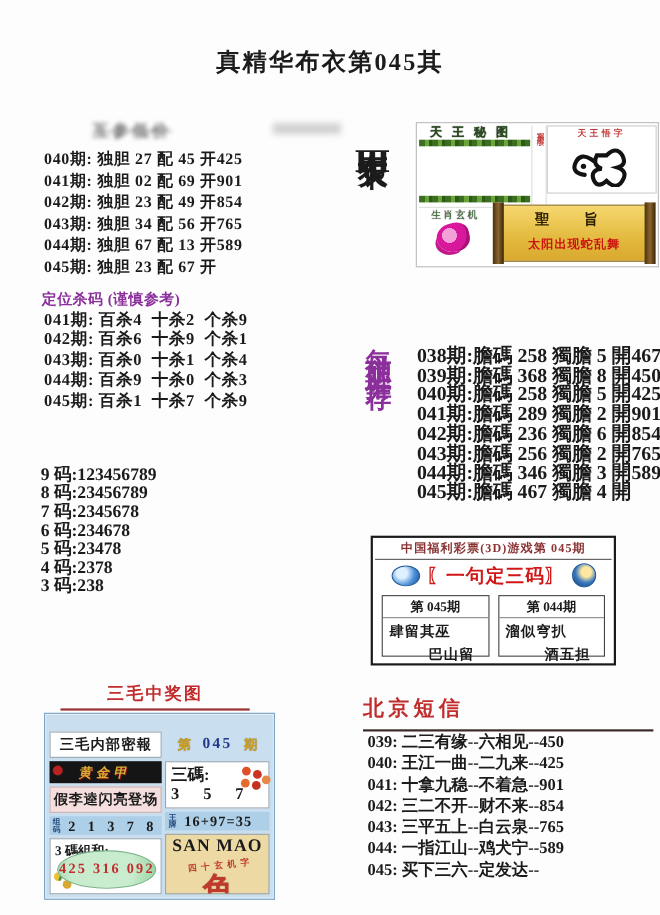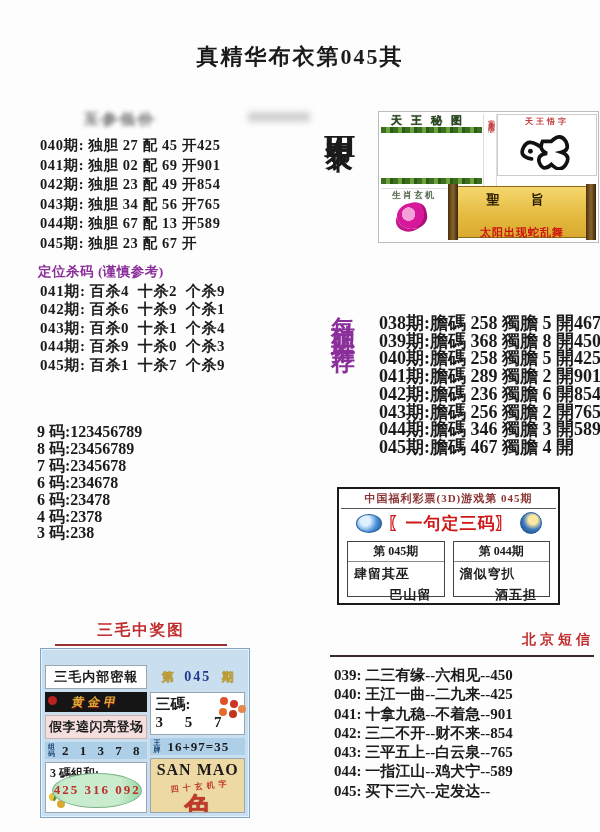--- a/index.html
+++ b/index.html
@@ -98,42 +98,42 @@
   .pic .bl-head{text-align:center;color:#2e7d32;font-size:9px;font-weight:400;letter-spacing:2px;text-shadow:0 0 1px #7a1d5a;}
   .pic .flower-p{position:absolute;left:16px;top:14px;width:30px;height:26px;border-radius:55% 45% 50% 60%;
       background:radial-gradient(circle at 40% 40%,#f3a0d8 0 28%,#d8189a 29% 65%,#a90f7a 66% 100%);
       transform:rotate(-12deg);box-shadow:-4px 4px 0 -2px #c2188a;}
   .scroll{position:absolute;left:70px;top:74px;width:146px;height:52px;
       background:linear-gradient(180deg,#f5d76e,#e3b93e 60%,#d9a92f);border:1px solid #8a6a1a;box-sizing:border-box;}
   .scroll:before,.scroll:after{content:"";position:absolute;top:-3px;width:10px;height:56px;
       background:linear-gradient(90deg,#4a3208,#8a6430 50%,#3a2606);}
   .scroll:before{left:-2px;} .scroll:after{right:-2px;}
   .scroll .t1{text-align:center;font-weight:700;font-size:13px;letter-spacing:14px;color:#2a1d00;margin-top:4px;}
-  .scroll .t2{text-align:center;font-weight:700;font-size:11px;color:#cc1111;margin-top:16px;letter-spacing:1px;}
+  .scroll .t2{text-align:center;font-weight:700;font-size:11px;color:#cc1111;margin-top:5px;letter-spacing:1px;}
 
   .dandan-rows{top:315px;left:379px;font-size:18px;line-height:17.7px;}
 
   
   .yiju{top:487px;left:337px;width:223px;height:118px;border:2px solid #1a1a1a;background:#fff;box-sizing:border-box;}
   .yiju .head{color:#8b3333;font-weight:700;font-size:11px;text-align:center;letter-spacing:1px;
       padding:2px 0 2px;border-bottom:1px solid #555;margin:0 2px;}
   .yiju .title-row{display:flex;align-items:center;justify-content:center;gap:6px;height:28px;}
   .yiju .title{color:#d01818;font-weight:700;font-size:17px;letter-spacing:1px;}
   .logo{width:24px;height:17px;border-radius:50%;border:1px solid #245a9a;
       background:radial-gradient(circle at 35% 35%,#dff0ff 0 25%,#4a90d9 60%,#1d4f8a 100%);position:relative;}
   .logo.right{width:20px;height:20px;background:radial-gradient(circle at 60% 35%,#ffe9a0 0 25%,#3a7abf 55%,#123a6a 100%);}
   .yiju .cells{display:flex;gap:8px;padding:4px 8px 0;}
   .yiju .cell{flex:1;border:1px solid #444;height:56px;box-sizing:border-box;}
   .yiju .cell .ph{text-align:center;font-weight:700;font-size:12px;border-bottom:1px solid #888;padding:1px 0;}
   .yiju .cell .l1{font-weight:700;font-size:13px;padding:3px 0 0 6px;letter-spacing:1px;}
   .yiju .cell .l2{font-weight:700;font-size:13px;text-align:right;padding:3px 12px 0 0;letter-spacing:1px;}
 
   
-  .bj-head{top:631px;left:330px;width:264px;text-align:right;color:#c12c2c;font-weight:700;
-      font-size:14px;letter-spacing:4px;border-bottom:2px solid #3a2a2a;padding-bottom:6px;font-family:Liberation Mono, monospace;}
+  .bj-head{top:631px;left:330px;width:264px;text-align:left;color:#c12c2c;font-weight:700;
+      font-size:19px;letter-spacing:4px;border-bottom:2px solid #3a2a2a;padding-bottom:6px;font-family:Liberation Mono, monospace;}
   .bj-rows{top:666px;left:334px;font-size:15px;line-height:19.3px;}
 
   .smudge2{top:112px;left:248px;width:62px;height:10px;}
 </style>
 </head>
 <body>
 
 <div class="page">
 
   <div class="abs main-title">真精华布衣第045其</div>
@@ -157,21 +157,21 @@
       <div>043期: 百杀0  十杀1  个杀4</div>
       <div>044期: 百杀9  十杀0  个杀3</div>
       <div>045期: 百杀1  十杀7  个杀9</div>
     </div>
 
   <div class="abs rows qiankun-rows">
       <div>9 码:123456789</div>
       <div>8 码:23456789</div>
       <div>7 码:2345678</div>
       <div>6 码:234678</div>
-      <div>6 码:23478</div>
+      <div>5 码:23478</div>
       <div>4 码:2378</div>
       <div>3 码:238</div>
     </div>
 
   <div class="abs sanmao-title">三毛中奖图</div>
 
   <div class="abs sanmao-box">
     <div class="sm-grid">
       <div class="sm-col sm-colL">
         <div class="sm-cell sm-neibu">三毛内部密報</div>

